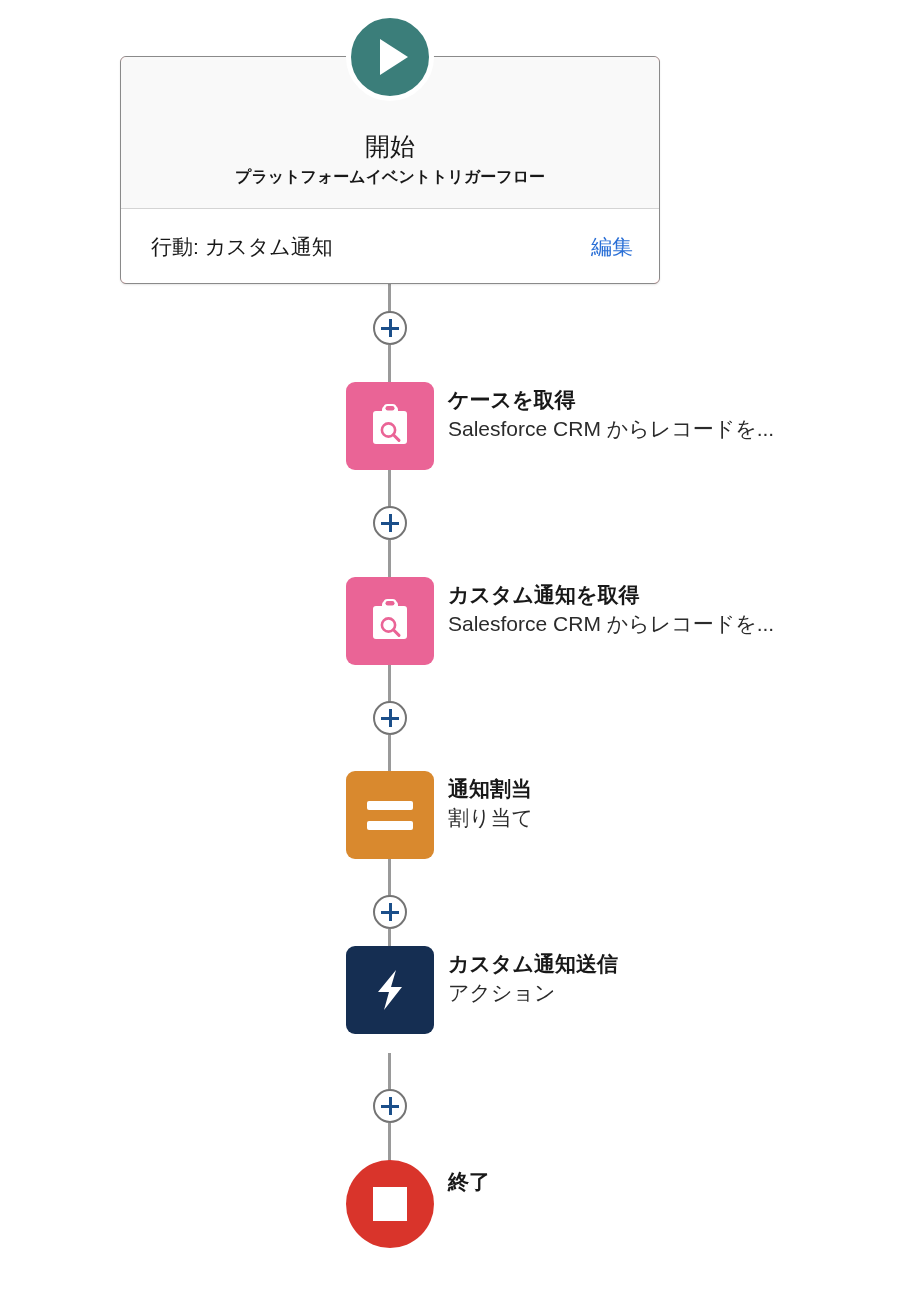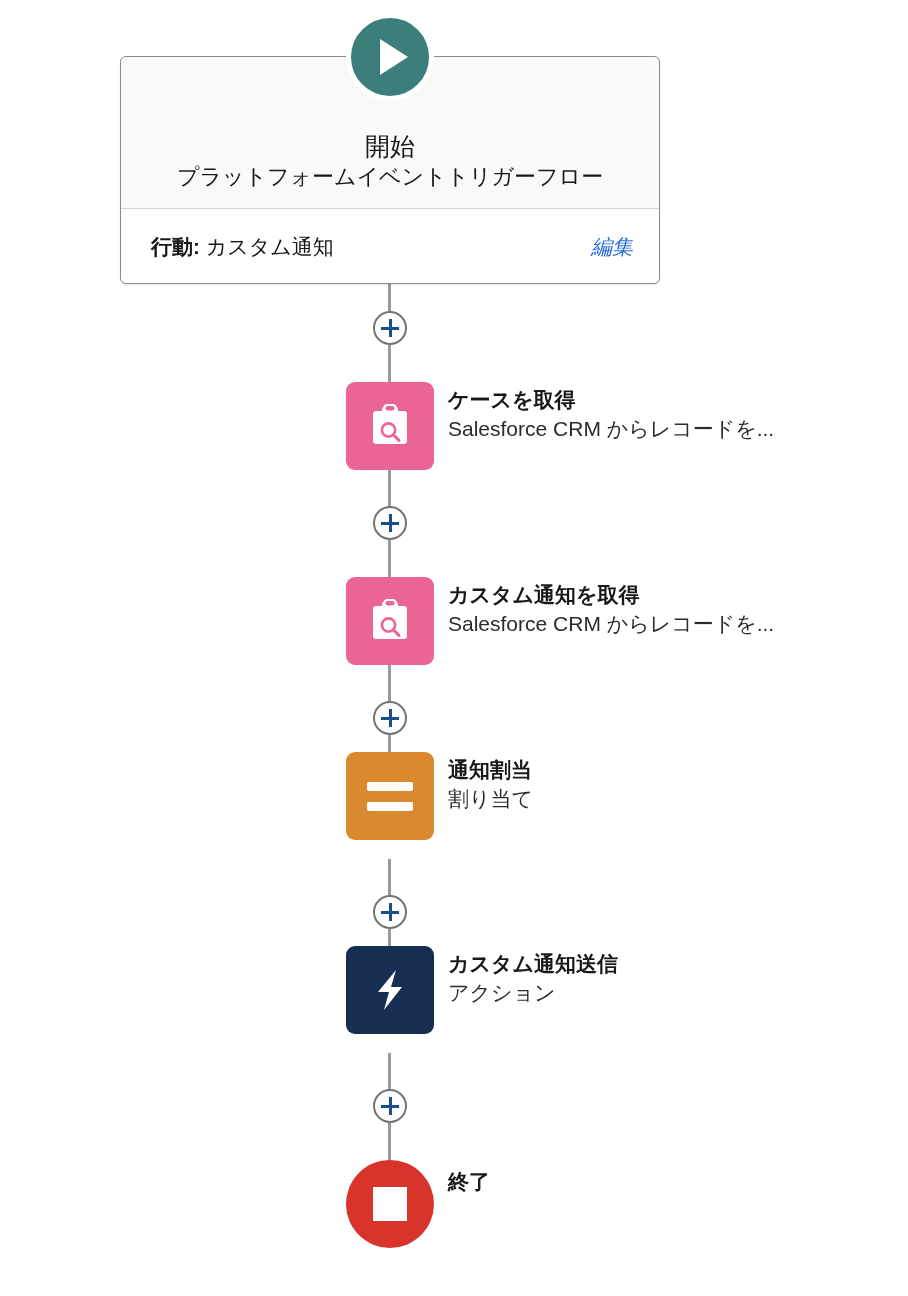--- a/index.html
+++ b/index.html
@@ -91,47 +91,46 @@
     background: #f9f9f9;
     border-bottom: 1px solid #d4d4d4;
   }
   .start-title {
     font-size: 25px;
     line-height: 32px;
     color: #181818;
     font-weight: 400;
   }
   .start-subtitle {
-    font-size: 22px;
+    font-size: 16px;
     line-height: 30px;
     color: #181818;
-    font-weight: 400;
+    font-weight: 700;
   }
   #start-card-bottom {
     height: 75px;
     background: #ffffff;
     display: flex;
     align-items: center;
     justify-content: space-between;
     padding: 0 26px 0 30px;
     box-sizing: border-box;
   }
   .trigger-line {
     font-size: 21px;
     color: #181818;
     white-space: nowrap;
   }
-  .trigger-label { font-weight: 700; }
+  .trigger-label { font-weight: 400; }
   .trigger-value { font-weight: 400; }
   .edit-link {
     font-size: 21px;
     color: #2a6fd6;
     text-decoration: none;
     cursor: pointer;
-    font-style: italic;
   }
 
   
   #start-badge {
     position: absolute;
     left: 346px;
     top: 13px;
     width: 88px;
     height: 88px;
     border-radius: 50%;
@@ -287,21 +286,21 @@
         <circle cx="24.5" cy="30" r="6.6" fill="none" stroke="#ea6496" stroke-width="2.6"></circle>
         <line x1="29.4" y1="34.8" x2="35" y2="40.4" stroke="#ea6496" stroke-width="3" stroke-linecap="round"></line>
       </svg>
     </div>
     <div class="node-text">
       <div class="node-label">カスタム通知を取得</div>
       <div class="node-desc">Salesforce CRM からレコードを...</div>
     </div>
   </div>
 
-  <div class="node" style="top:752px;">
+  <div class="node" style="top:771px;">
     <div class="node-icon assignment">
       <div class="eq-wrap">
         <div class="eq-bar"></div>
         <div class="eq-bar"></div>
       </div>
     </div>
     <div class="node-text">
       <div class="node-label">通知割当</div>
       <div class="node-desc">割り当て</div>
     </div>

